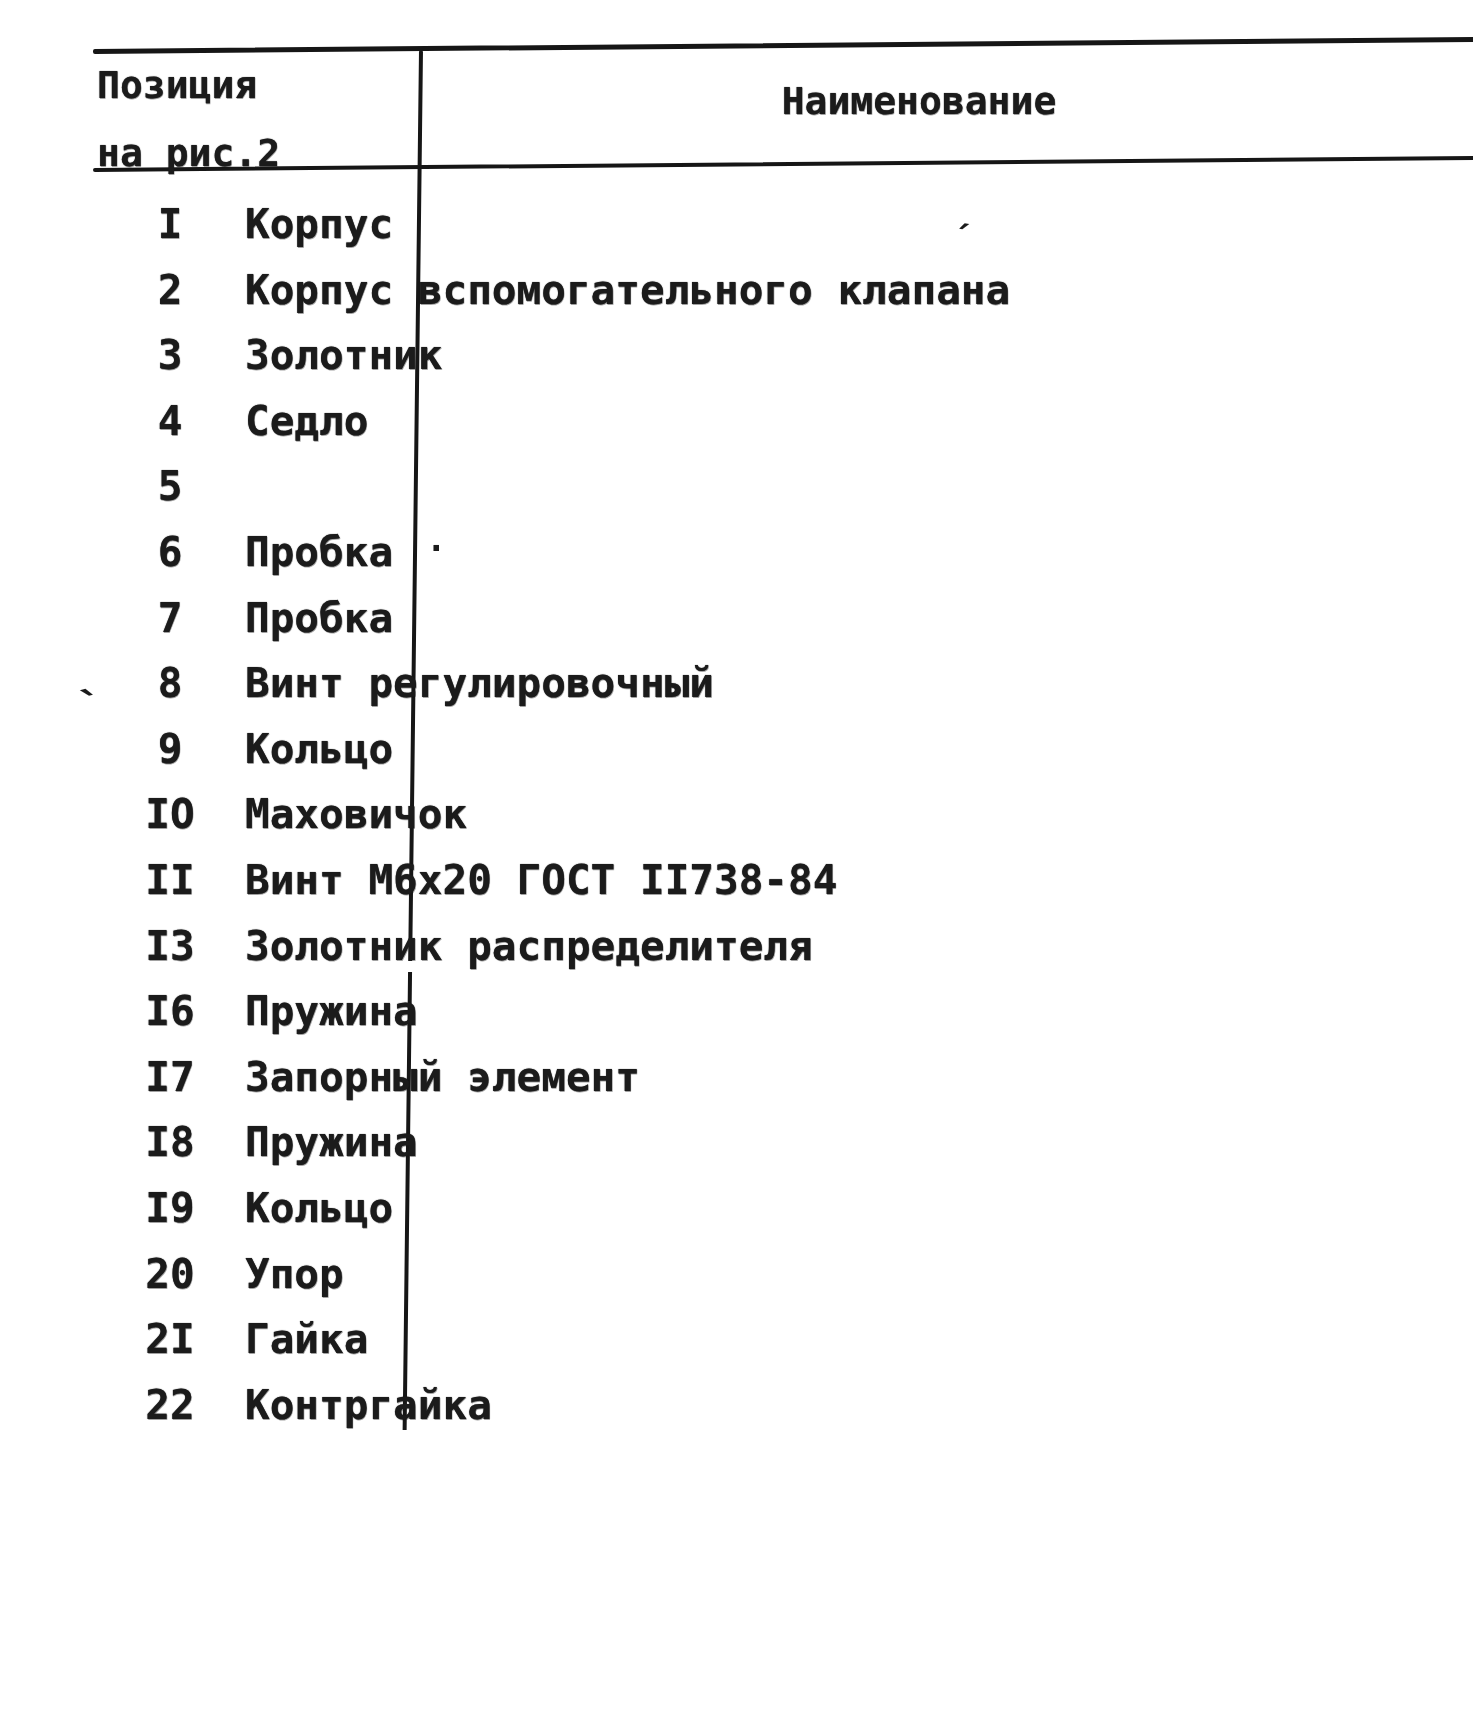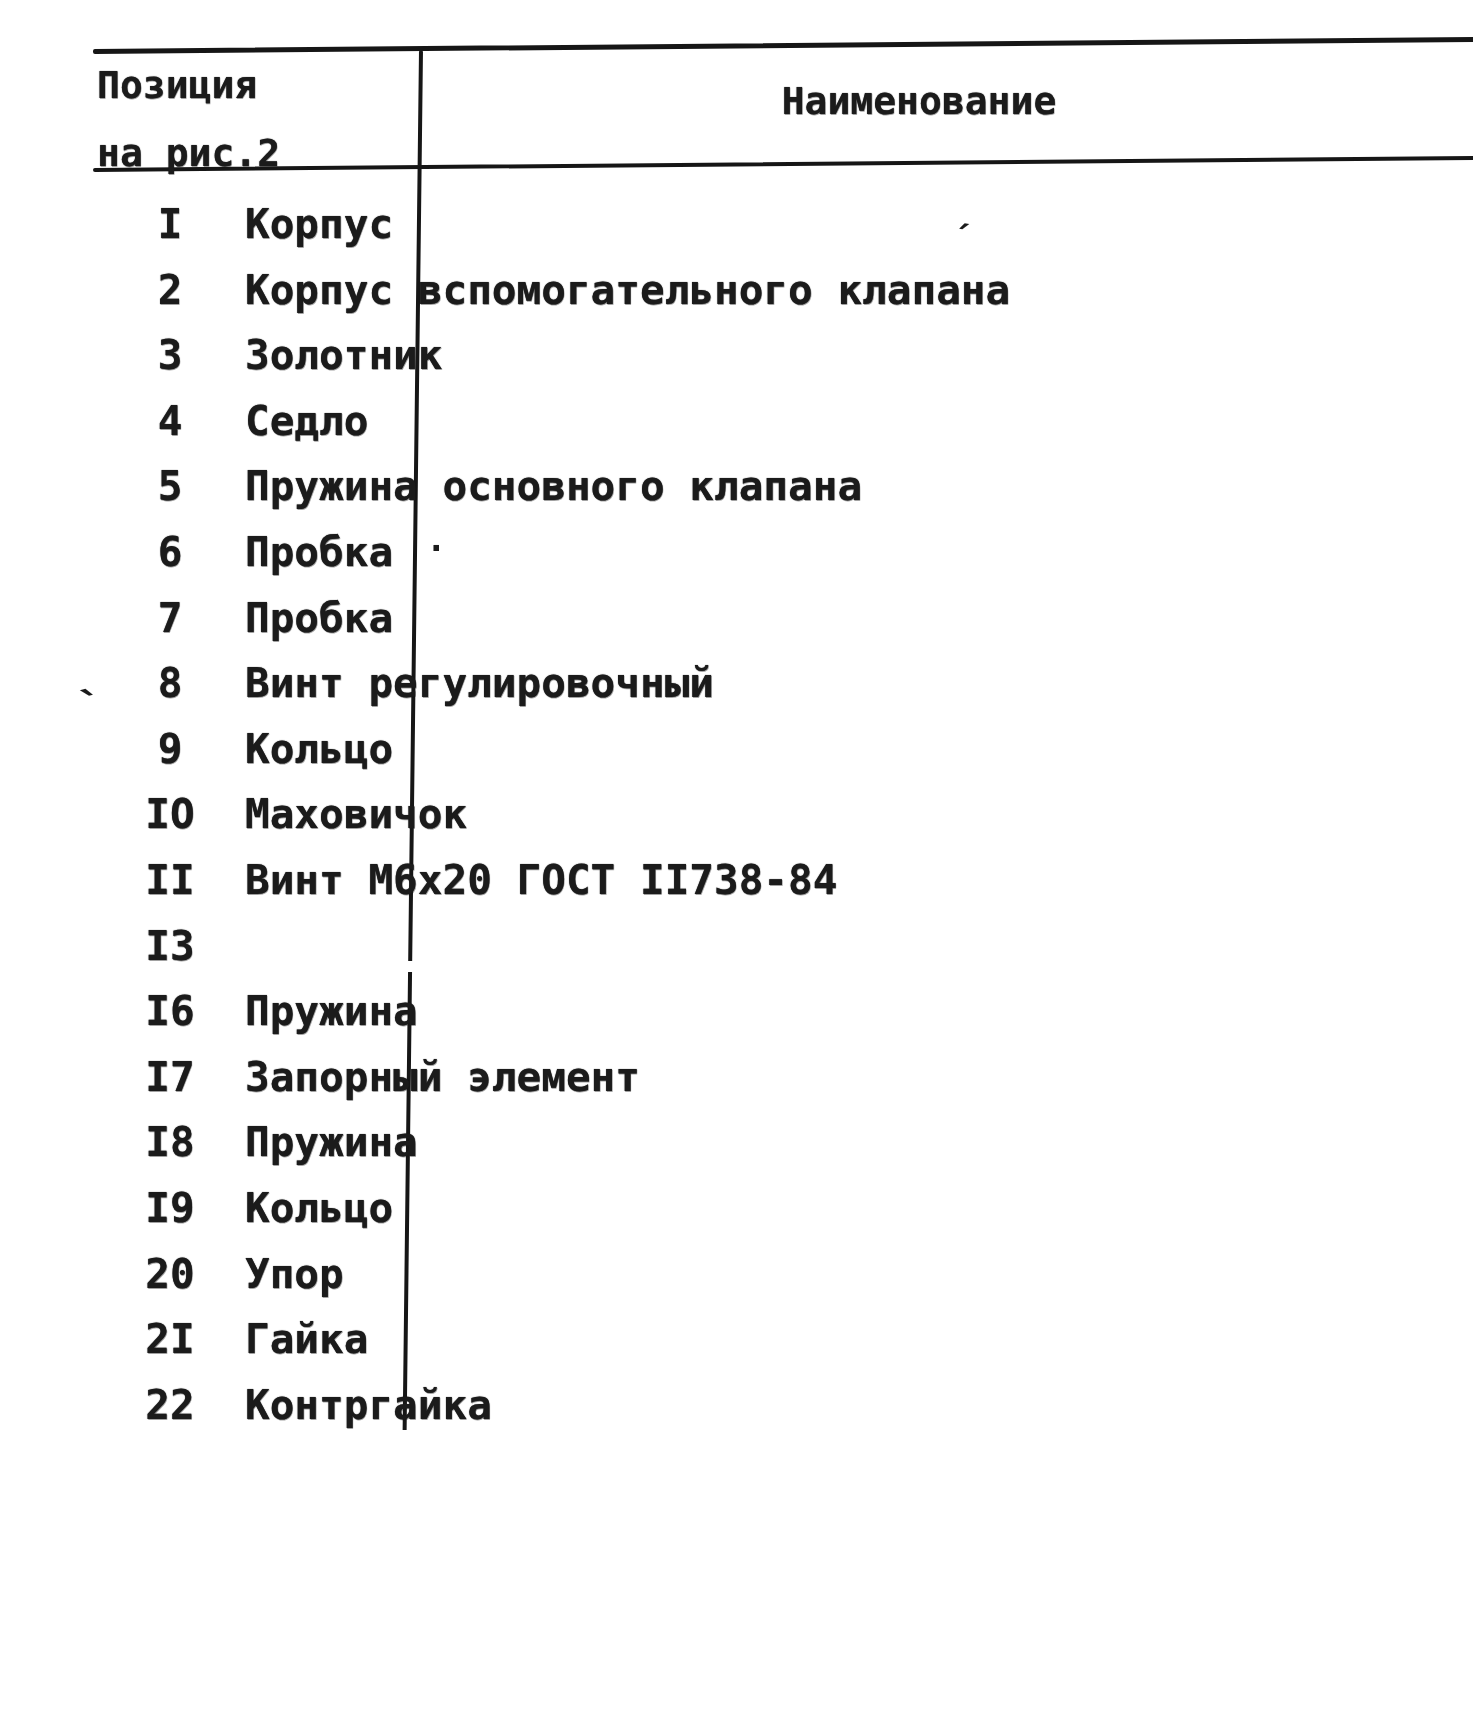--- a/index.html
+++ b/index.html
@@ -75,21 +75,20 @@
       <div class="row">
         <span class="pos ink">3</span>
         <span class="nm ink">Золотник</span>
       </div>
       <div class="row">
         <span class="pos ink">4</span>
         <span class="nm ink">Седло</span>
       </div>
       <div class="row">
         <span class="pos ink">5</span>
-        <span class="nm ink">Пружина основного клапана</span>
       </div>
       <div class="row">
         <span class="pos ink">6</span>
         <span class="nm ink">Пробка</span>
       </div>
       <div class="row">
         <span class="pos ink">7</span>
         <span class="nm ink">Пробка</span>
       </div>
       <div class="row">
@@ -103,20 +102,21 @@
       <div class="row">
         <span class="pos ink">IO</span>
         <span class="nm ink">Маховичок</span>
       </div>
       <div class="row">
         <span class="pos ink">II</span>
         <span class="nm ink">Винт М6х20 ГОСТ II738-84</span>
       </div>
       <div class="row">
         <span class="pos ink">I3</span>
+        <span class="nm ink">Золотник распределителя</span>
       </div>
       <div class="row">
         <span class="pos ink">I6</span>
         <span class="nm ink">Пружина</span>
       </div>
       <div class="row">
         <span class="pos ink">I7</span>
         <span class="nm ink">Запорный элемент</span>
       </div>
       <div class="row">

